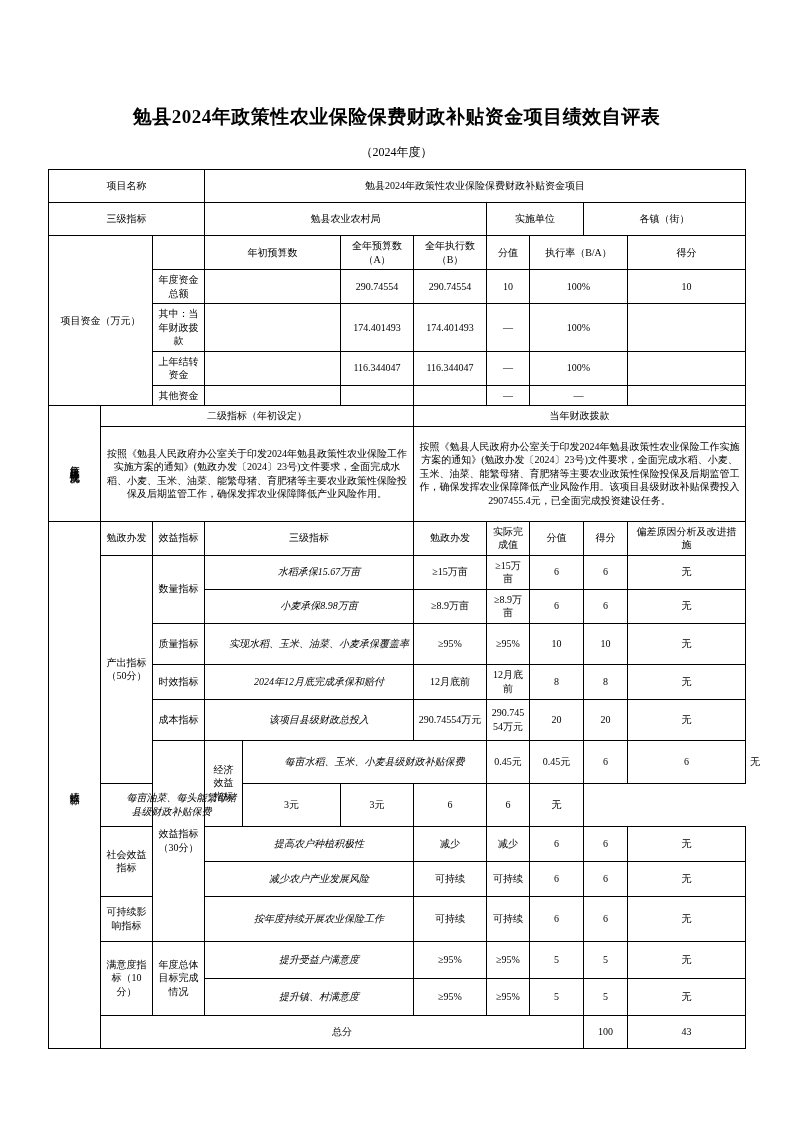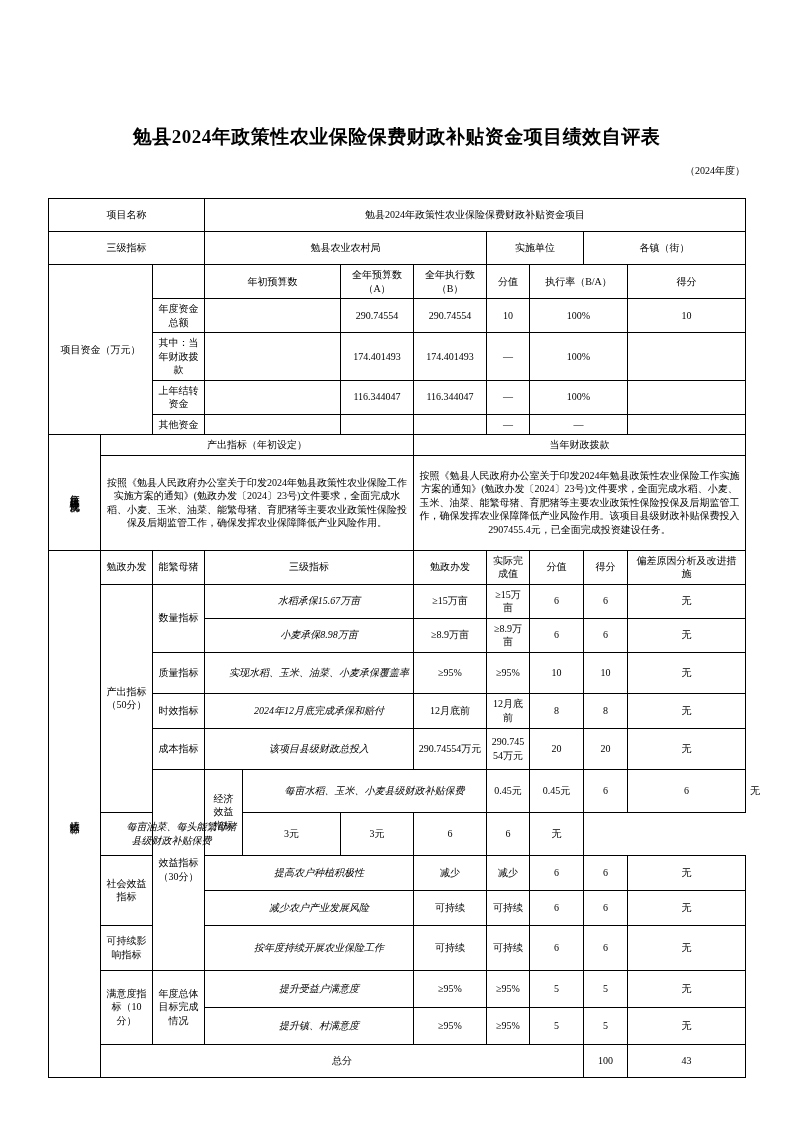--- a/index.html
+++ b/index.html
@@ -11,34 +11,34 @@
     width: 793px;
     height: 1122px;
     font-family: "Liberation Serif", "DejaVu Serif", serif;
     color: #000000;
   }
   .page {
     position: relative;
     width: 793px;
     height: 823px;
     box-sizing: border-box;
-    padding: 88px 48px 0 48px;
+    padding: 68px 48px 0 48px;
   }
   .doc-title {
     text-align: center;
     font-size: 19px;
     font-weight: bold;
     letter-spacing: 0.5px;
     margin-top: 36px;
     margin-bottom: 14px;
   }
   .doc-subtitle {
-    text-align: right;
-    font-size: 10px;
-    margin-bottom: 20px;
+    text-align: center;
+    font-size: 12px;
+    margin-bottom: 8px;
   }
   table.main {
     border-collapse: collapse;
     width: 697px;
     margin: 8px auto;
     table-layout: fixed;
   }
   table.main td {
     border: 1px solid #000000;
     font-size: 10px;
@@ -155,34 +155,34 @@
       <td></td>
       <td>—</td>
       <td colspan="2">—</td>
       <td></td>
     </tr>
 
     <tr>
       <td rowspan="2">
         <span class="vert">年度总体目标完成情况</span>
       </td>
-      <td colspan="5">产出指标（年初设定）</td>
+      <td colspan="5">二级指标（年初设定）</td>
       <td colspan="5">当年财政拨款</td>
     </tr>
     <tr>
       <td class="justify" colspan="5" style="height:88px">按照《勉县人民政府办公室关于印发2024年勉县政策性农业保险工作实施方案的通知》(勉政办发〔2024〕23号)文件要求，全面完成水稻、小麦、玉米、油菜、能繁母猪、育肥猪等主要农业政策性保险投保及后期监管工作，确保发挥农业保障降低产业风险作用。</td>
       <td class="justify" colspan="5" style="height:88px">按照《勉县人民政府办公室关于印发2024年勉县政策性农业保险工作实施方案的通知》(勉政办发〔2024〕23号)文件要求，全面完成水稻、小麦、玉米、油菜、能繁母猪、育肥猪等主要农业政策性保险投保及后期监管工作，确保发挥农业保障降低产业风险作用。该项目县级财政补贴保费投入2907455.4元，已全面完成投资建设任务。</td>
     </tr>
 
     <tr>
       <td rowspan="15">
         <span class="vert">绩效指标</span>
       </td>
       <td>勉政办发</td>
-      <td>能繁母猪</td>
+      <td>效益指标</td>
       <td colspan="3">三级指标</td>
       <td>勉政办发</td>
       <td>实际完成值</td>
       <td>分值</td>
       <td>得分</td>
       <td>偏差原因分析及改进措施</td>
     </tr>
 
     <tr>
       <td rowspan="6">

